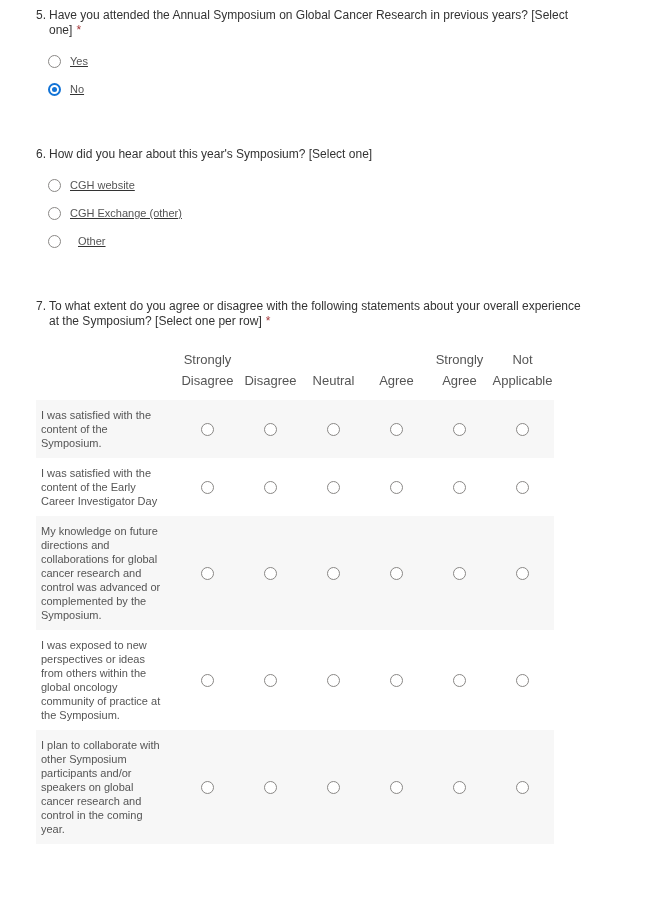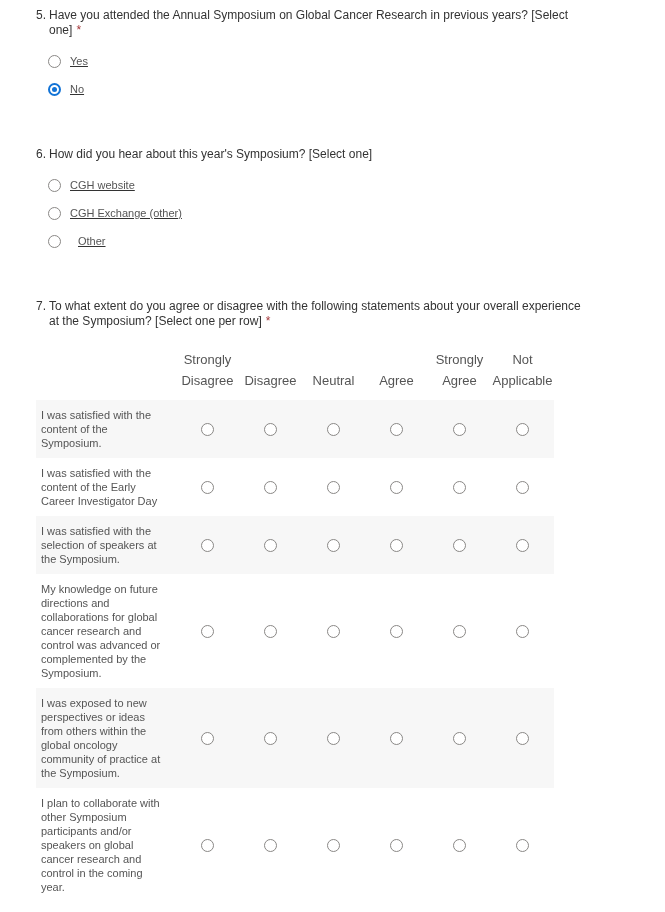--- a/index.html
+++ b/index.html
@@ -154,41 +154,20 @@
               <span class="radio"></span>
             </td>
             <td class="cell">
               <span class="radio"></span>
             </td>
             <td class="cell">
               <span class="radio"></span>
             </td>
           </tr>
           <tr>
-            <td class="row-label">I was satisfied with the selection of speakers at the Symposium.</td>
-            <td class="cell">
-              <span class="radio"></span>
-            </td>
-            <td class="cell">
-              <span class="radio"></span>
-            </td>
-            <td class="cell">
-              <span class="radio"></span>
-            </td>
-            <td class="cell">
-              <span class="radio"></span>
-            </td>
-            <td class="cell">
-              <span class="radio"></span>
-            </td>
-            <td class="cell">
-              <span class="radio"></span>
-            </td>
-          </tr>
-          <tr>
             <td class="row-label">My knowledge on future directions and collaborations for global cancer research and control was advanced or complemented by the Symposium.</td>
             <td class="cell">
               <span class="radio"></span>
             </td>
             <td class="cell">
               <span class="radio"></span>
             </td>
             <td class="cell">
               <span class="radio"></span>
             </td>

